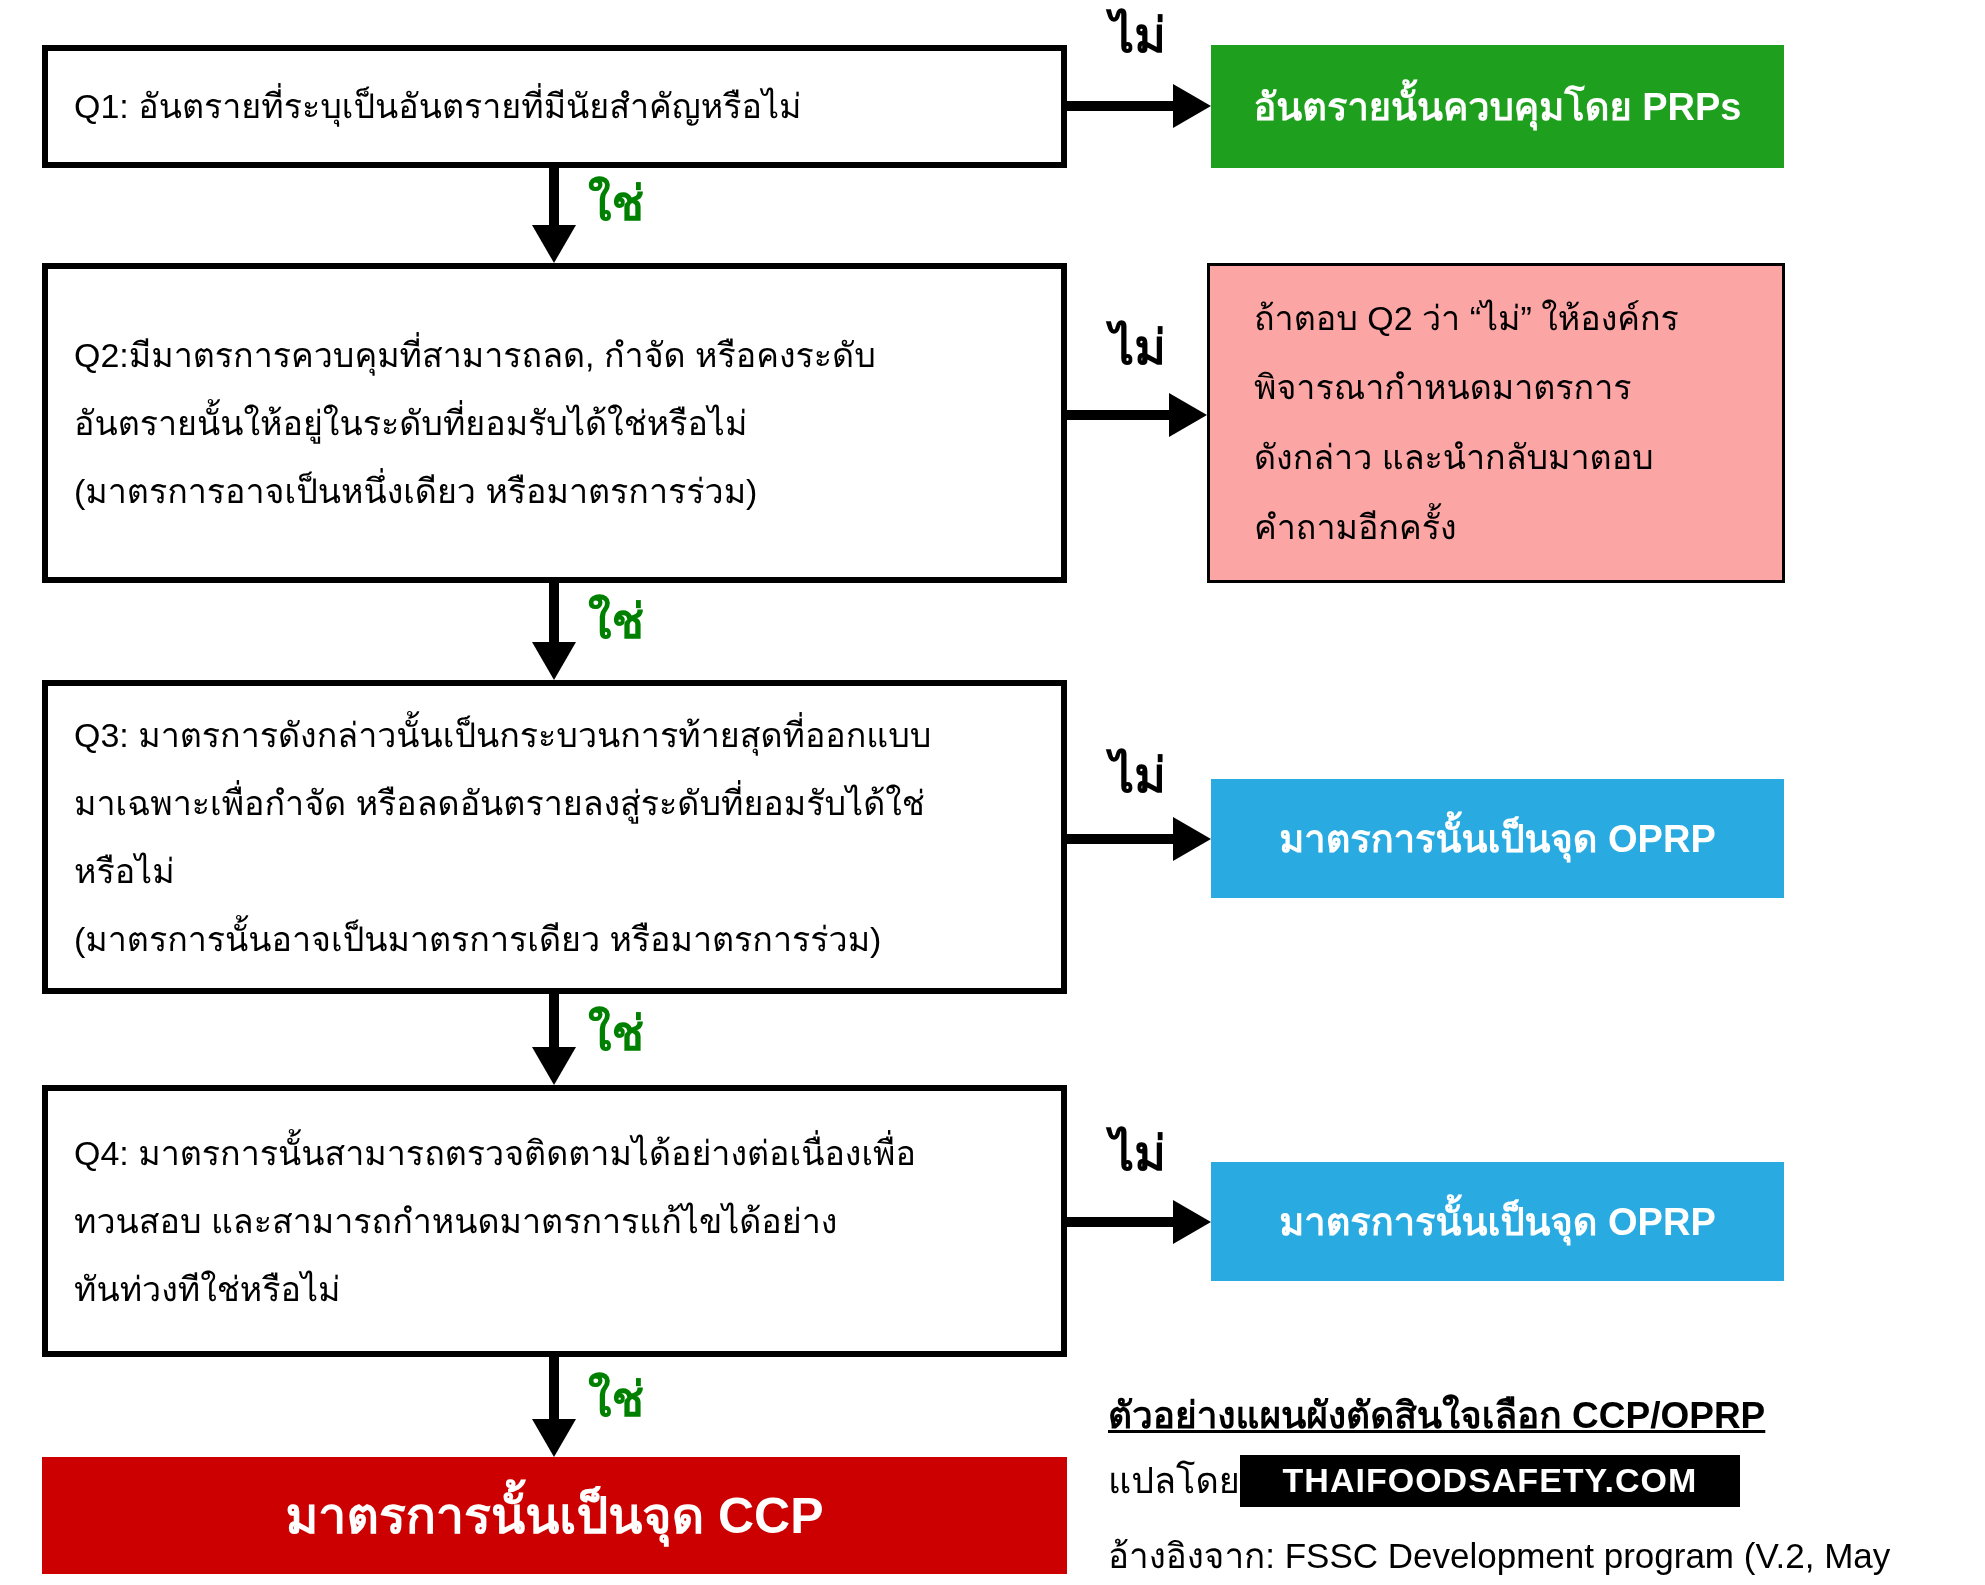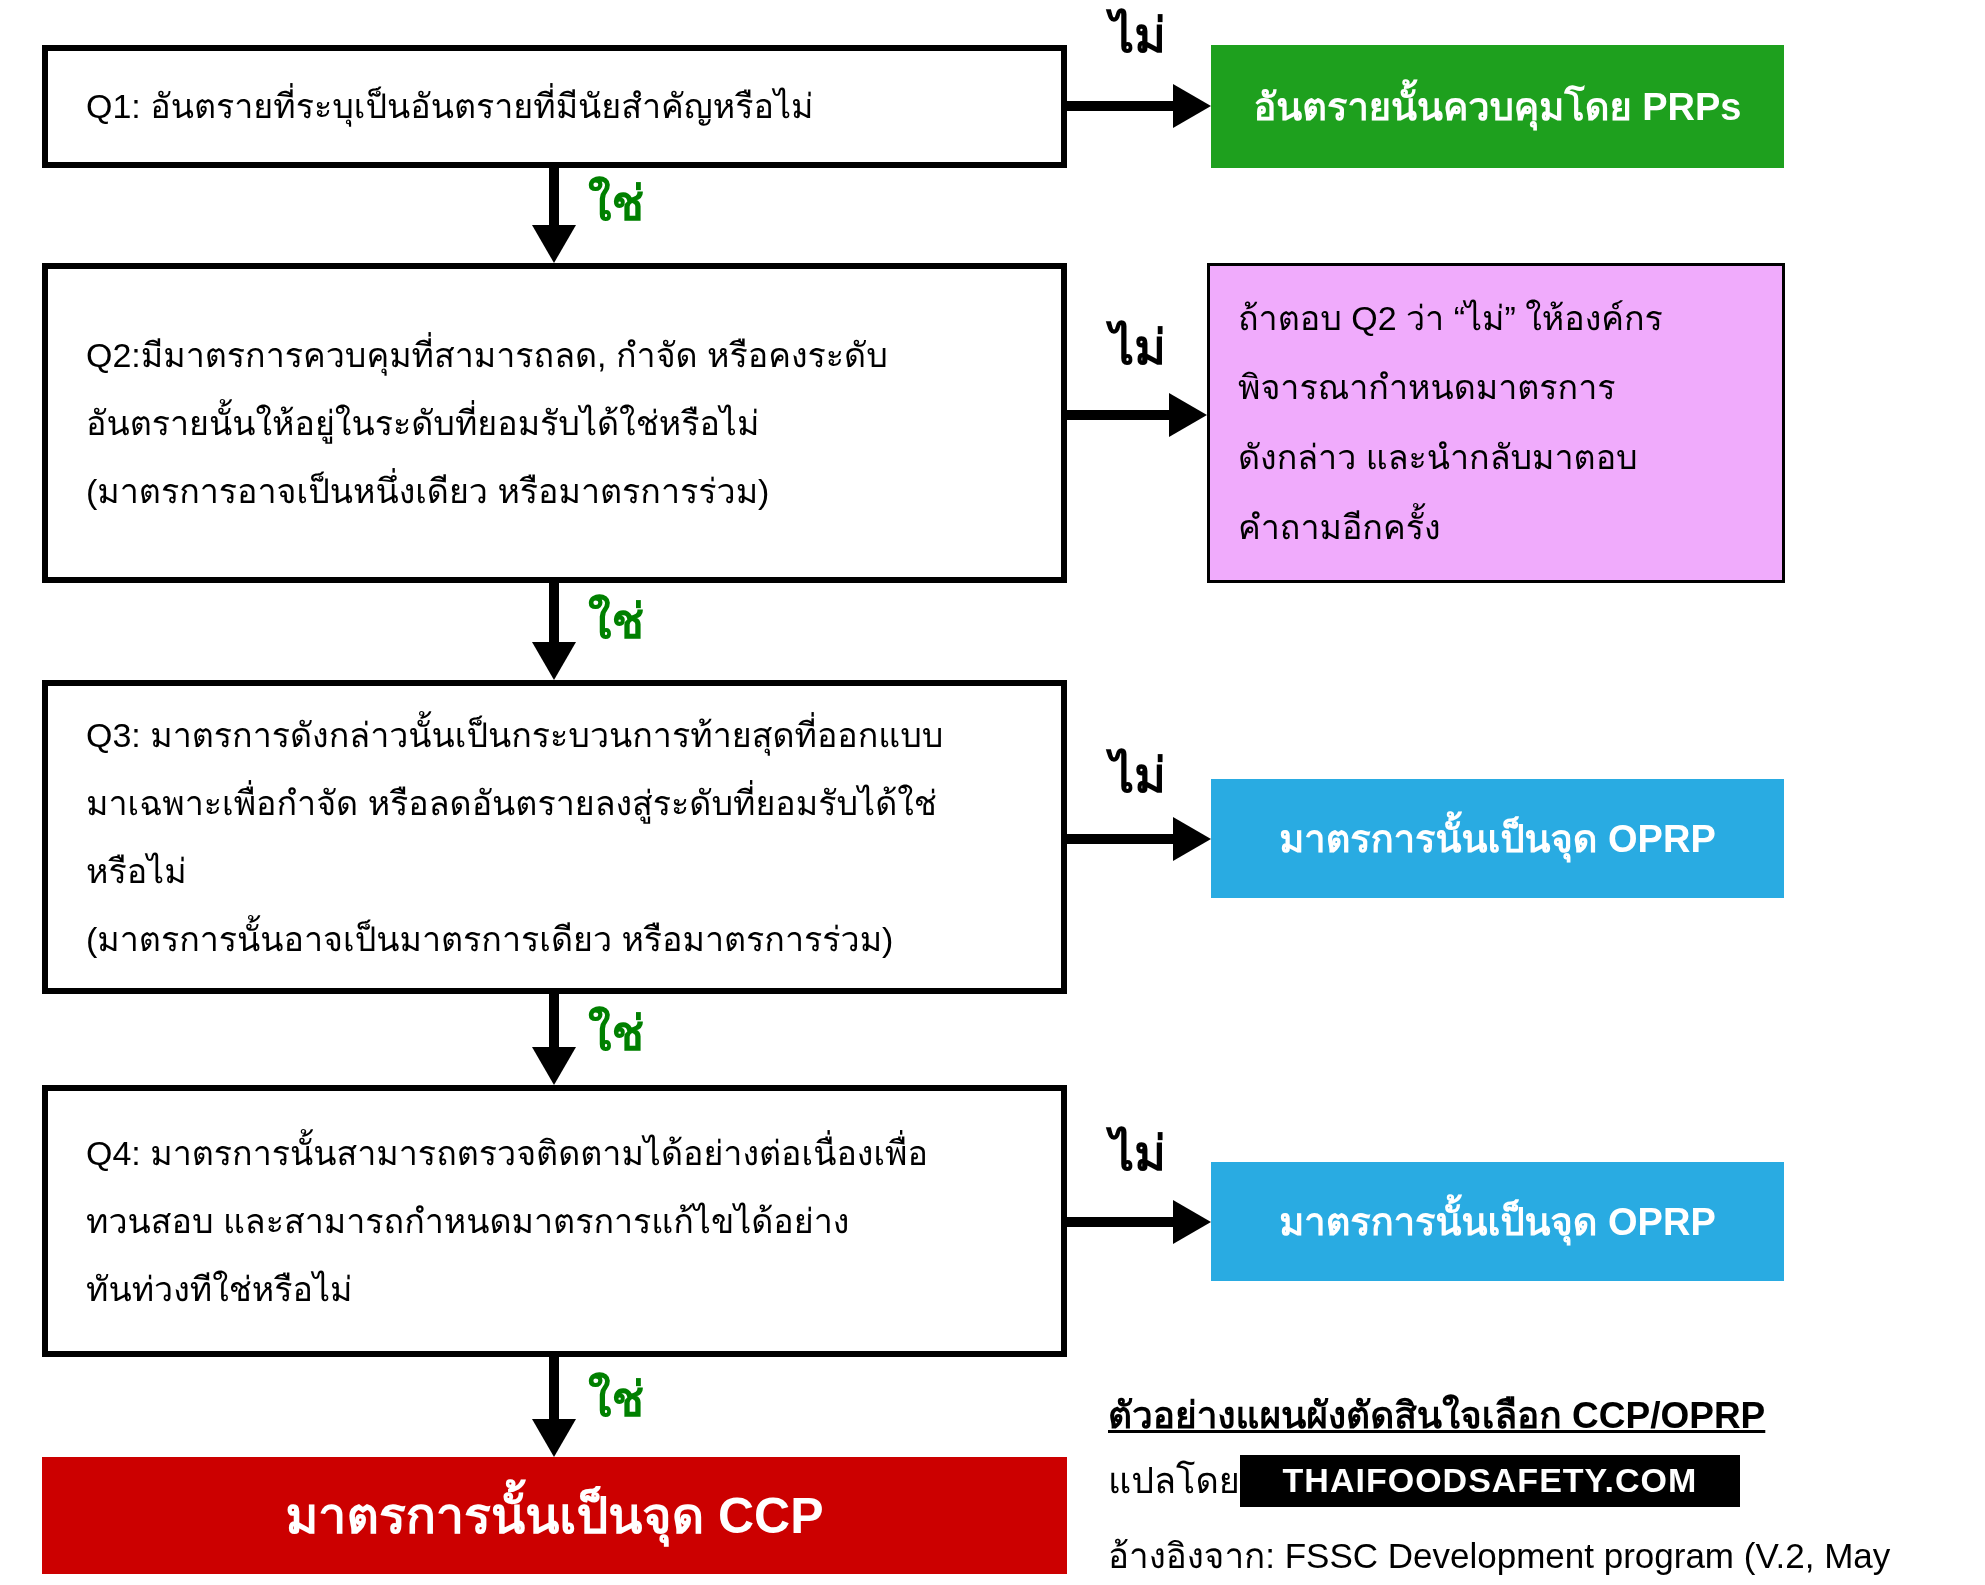--- a/index.html
+++ b/index.html
@@ -14,21 +14,21 @@
   .multiline { white-space: pre-line; }
 
   
   .qbox {
     position: absolute;
     box-sizing: border-box;
     background: #ffffff;
     border: 6px solid #000000;
     display: flex;
     align-items: center;
-    padding: 14px 38px;
+    padding: 14px 26px;
     font-size: 34px;
     color: #000000;
     line-height: 2.0;
   }
   #q1 { left: 42px; top: 45px;  width: 1025px; height: 123px; line-height: 1.3; }
   #q2 { left: 42px; top: 263px; width: 1025px; height: 320px; }
   #q3 { left: 42px; top: 680px; width: 1025px; height: 314px; }
   #q4 { left: 42px; top: 1085px; width: 1025px; height: 272px; }
 
   
@@ -47,25 +47,25 @@
   #prp-box   { left: 1211px; top: 45px;   width: 573px; height: 123px; background: #1EA01E; }
   #oprp-box1 { left: 1211px; top: 779px;  width: 573px; height: 119px; background: #29ABE2; }
   #oprp-box2 { left: 1211px; top: 1162px; width: 573px; height: 119px; background: #29ABE2; }
   #ccp-box   { left: 42px;   top: 1457px; width: 1025px; height: 117px; background: #CC0000; font-size: 50px; }
 
   
   #note-box {
     position: absolute;
     left: 1207px; top: 263px; width: 578px; height: 320px;
     box-sizing: border-box;
-    background: #f0abfc;
+    background: #fca5a5;
     border: 3px solid #000000;
     display: flex;
     align-items: center;
-    padding: 14px 28px;
+    padding: 14px 44px;
     font-size: 34px;
     color: #000000;
     line-height: 2.05;
   }
 
   
   .harrow { position: absolute; height: 44px; }
   .harrow .shaft {
     position: absolute; left: 0; right: 32px; top: 17px; height: 10px; background: #000000;
   }

